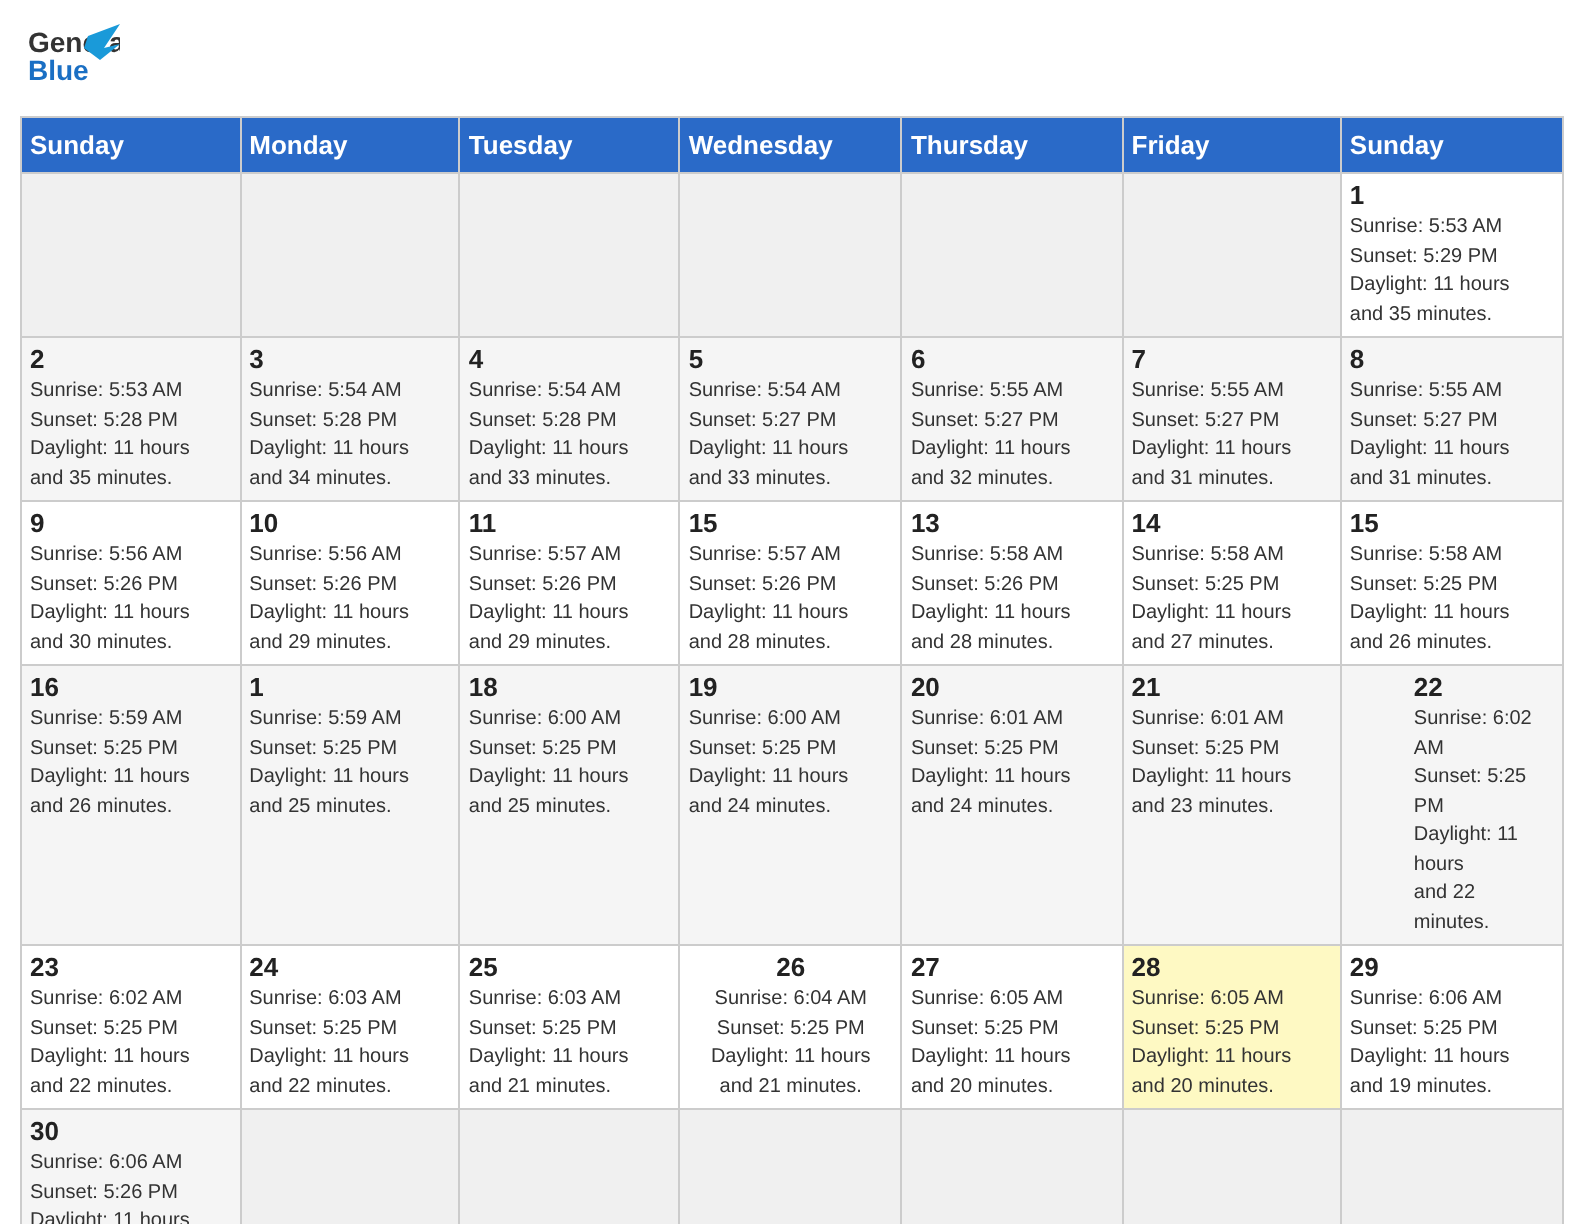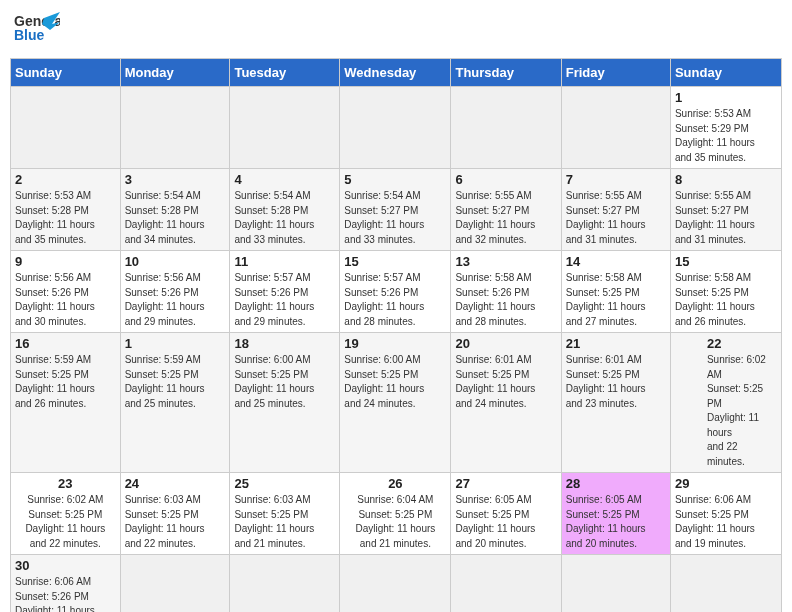--- a/index.html
+++ b/index.html
@@ -275,21 +275,21 @@
         </td>
         <td style="background: rgb(245, 245, 245); padding-left: 36px;">
           <span class="day-number">22</span>
           <div class="day-info" style="white-space: pre-line;">Sunrise: 6:02 AM
 Sunset: 5:25 PM
 Daylight: 11 hours
 and 22 minutes.</div>
         </td>
       </tr>
       <tr>
-        <td style="background: rgb(255, 255, 255); text-align: center;">
+        <td style="background: rgb(255, 255, 255);">
           <span class="day-number">23</span>
           <div class="day-info" style="white-space: pre-line;">Sunrise: 6:02 AM
 Sunset: 5:25 PM
 Daylight: 11 hours
 and 22 minutes.</div>
         </td>
         <td style="background: rgb(255, 255, 255);">
           <span class="day-number">24</span>
           <div class="day-info" style="white-space: pre-line;">Sunrise: 6:03 AM
 Sunset: 5:25 PM
@@ -310,21 +310,21 @@
 Daylight: 11 hours
 and 21 minutes.</div>
         </td>
         <td style="background: rgb(255, 255, 255);">
           <span class="day-number">27</span>
           <div class="day-info" style="white-space: pre-line;">Sunrise: 6:05 AM
 Sunset: 5:25 PM
 Daylight: 11 hours
 and 20 minutes.</div>
         </td>
-        <td style="background: #f0abfc;">
+        <td style="background: #fef9c3;">
           <span class="day-number">28</span>
           <div class="day-info" style="white-space: pre-line;">Sunrise: 6:05 AM
 Sunset: 5:25 PM
 Daylight: 11 hours
 and 20 minutes.</div>
         </td>
         <td style="background: rgb(255, 255, 255); border-radius: 24px;">
           <span class="day-number">29</span>
           <div class="day-info" style="white-space: pre-line;">Sunrise: 6:06 AM
 Sunset: 5:25 PM

